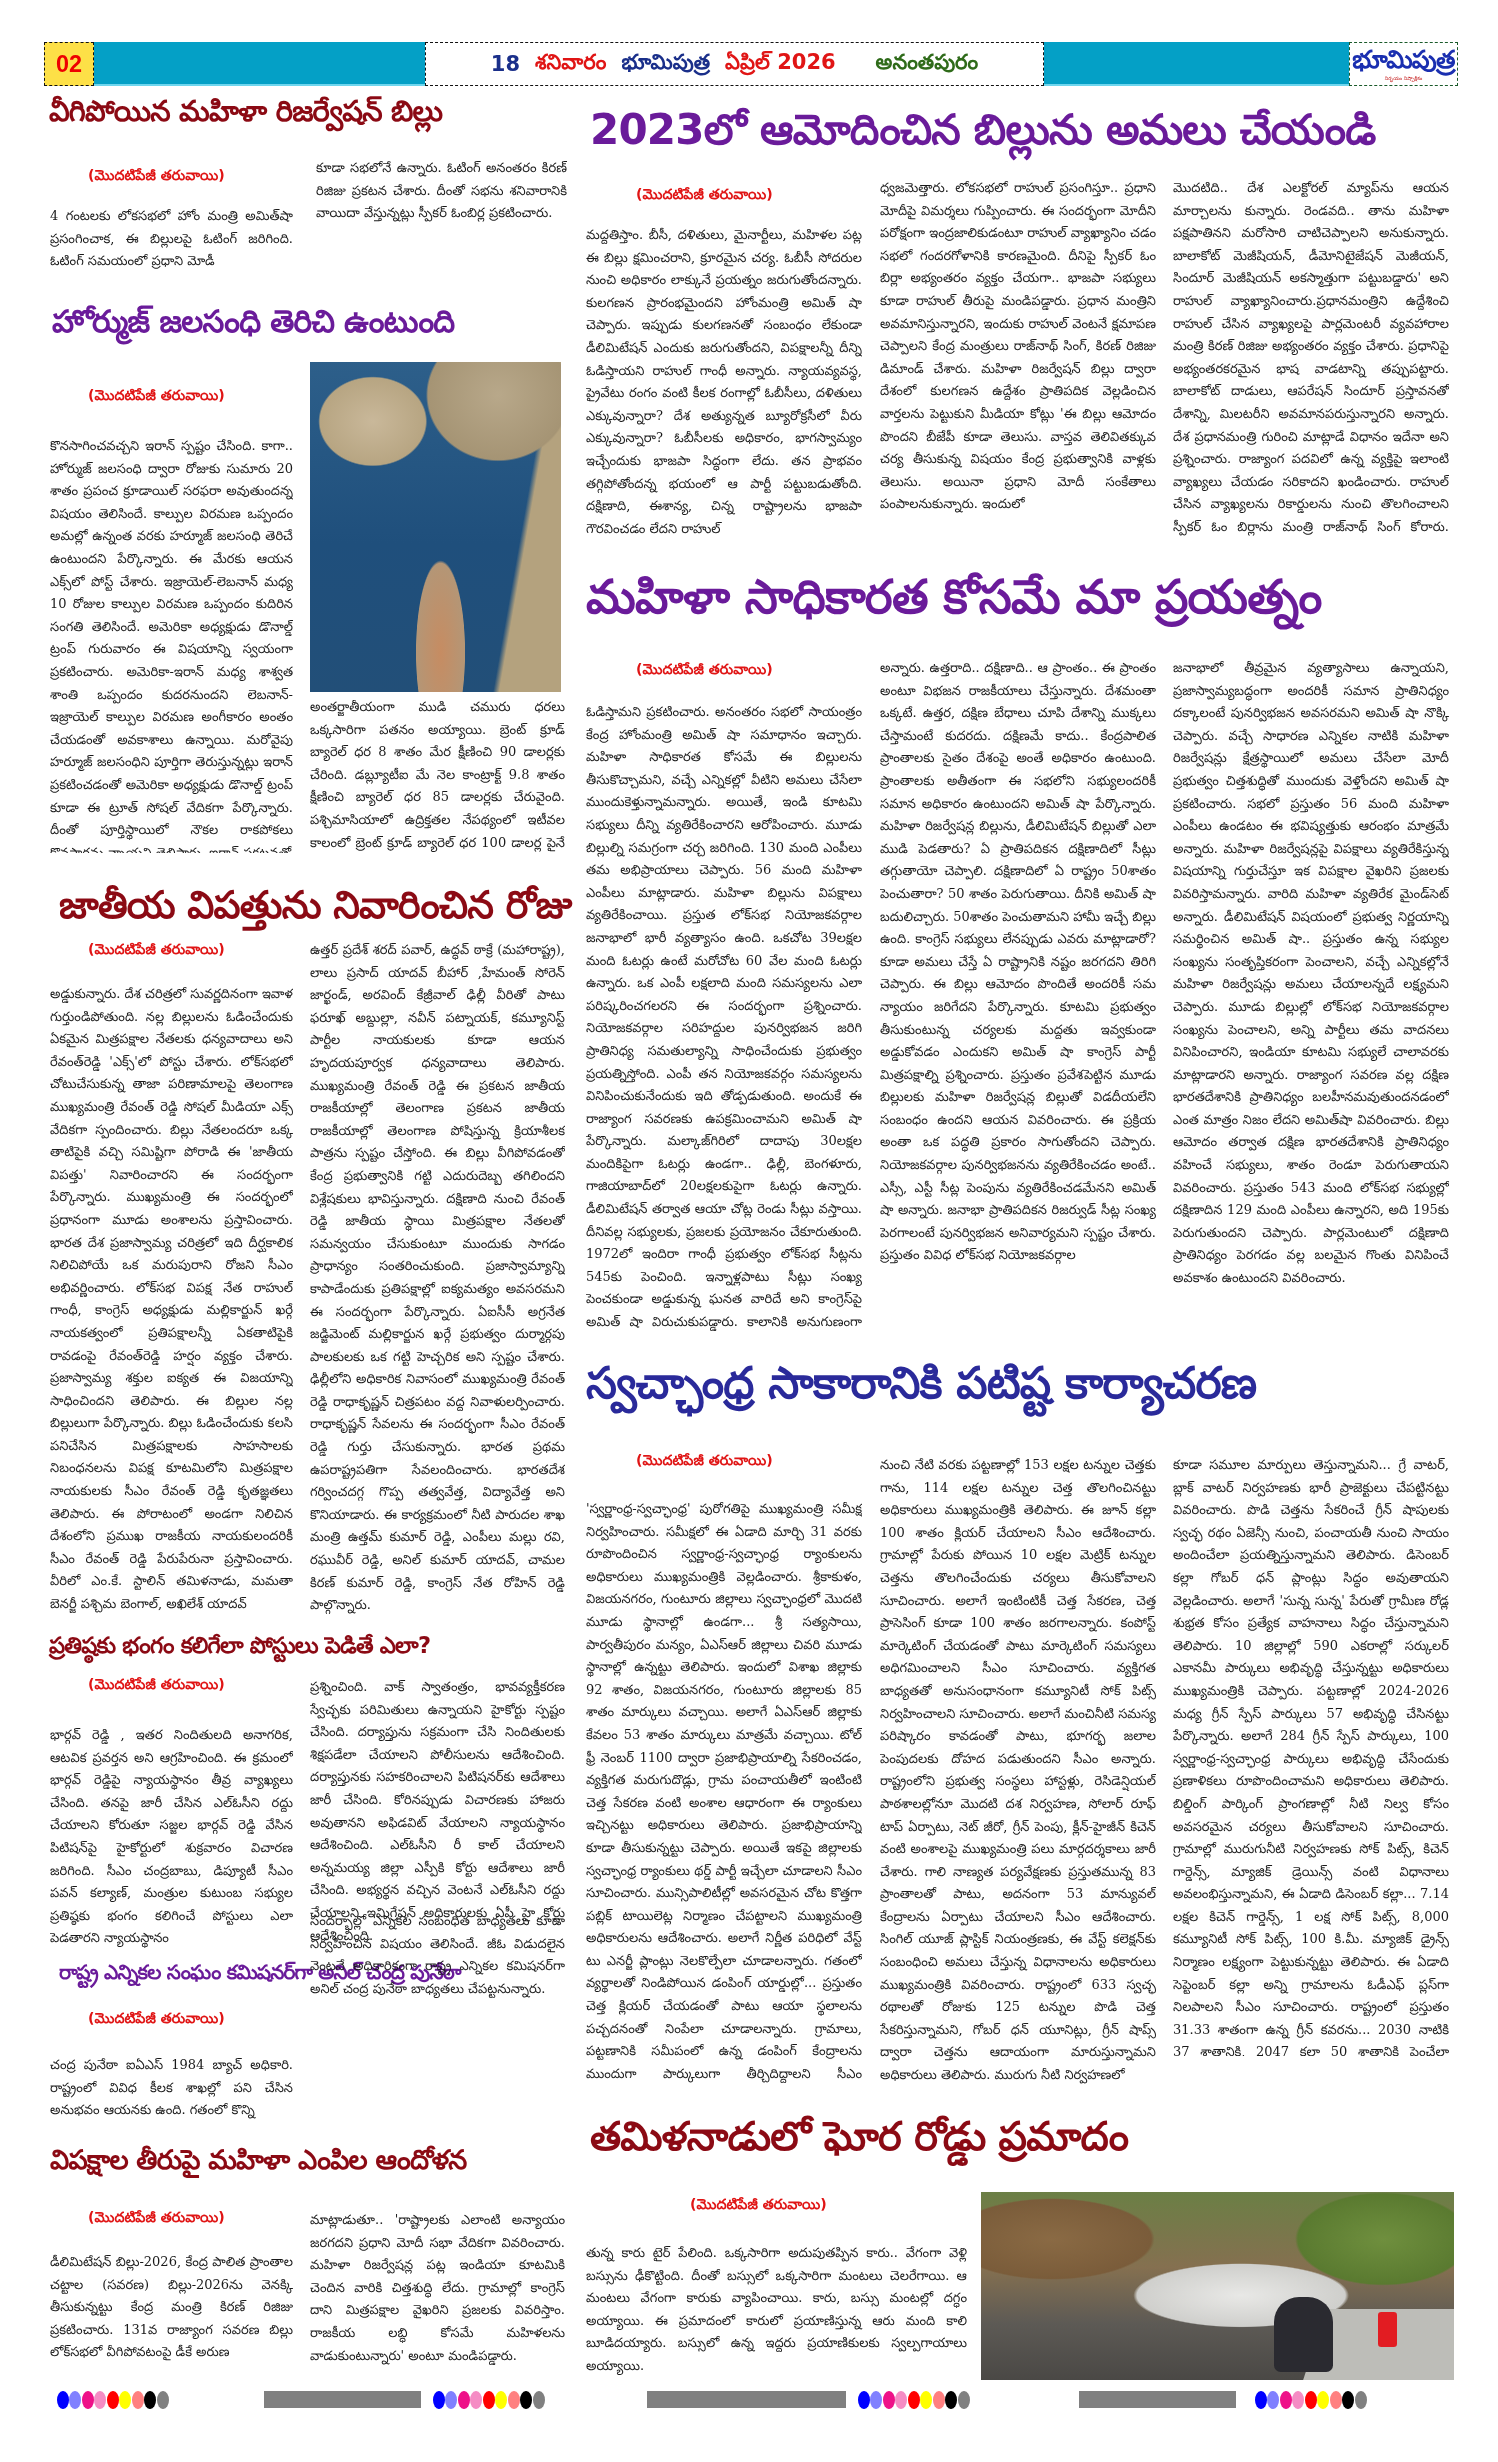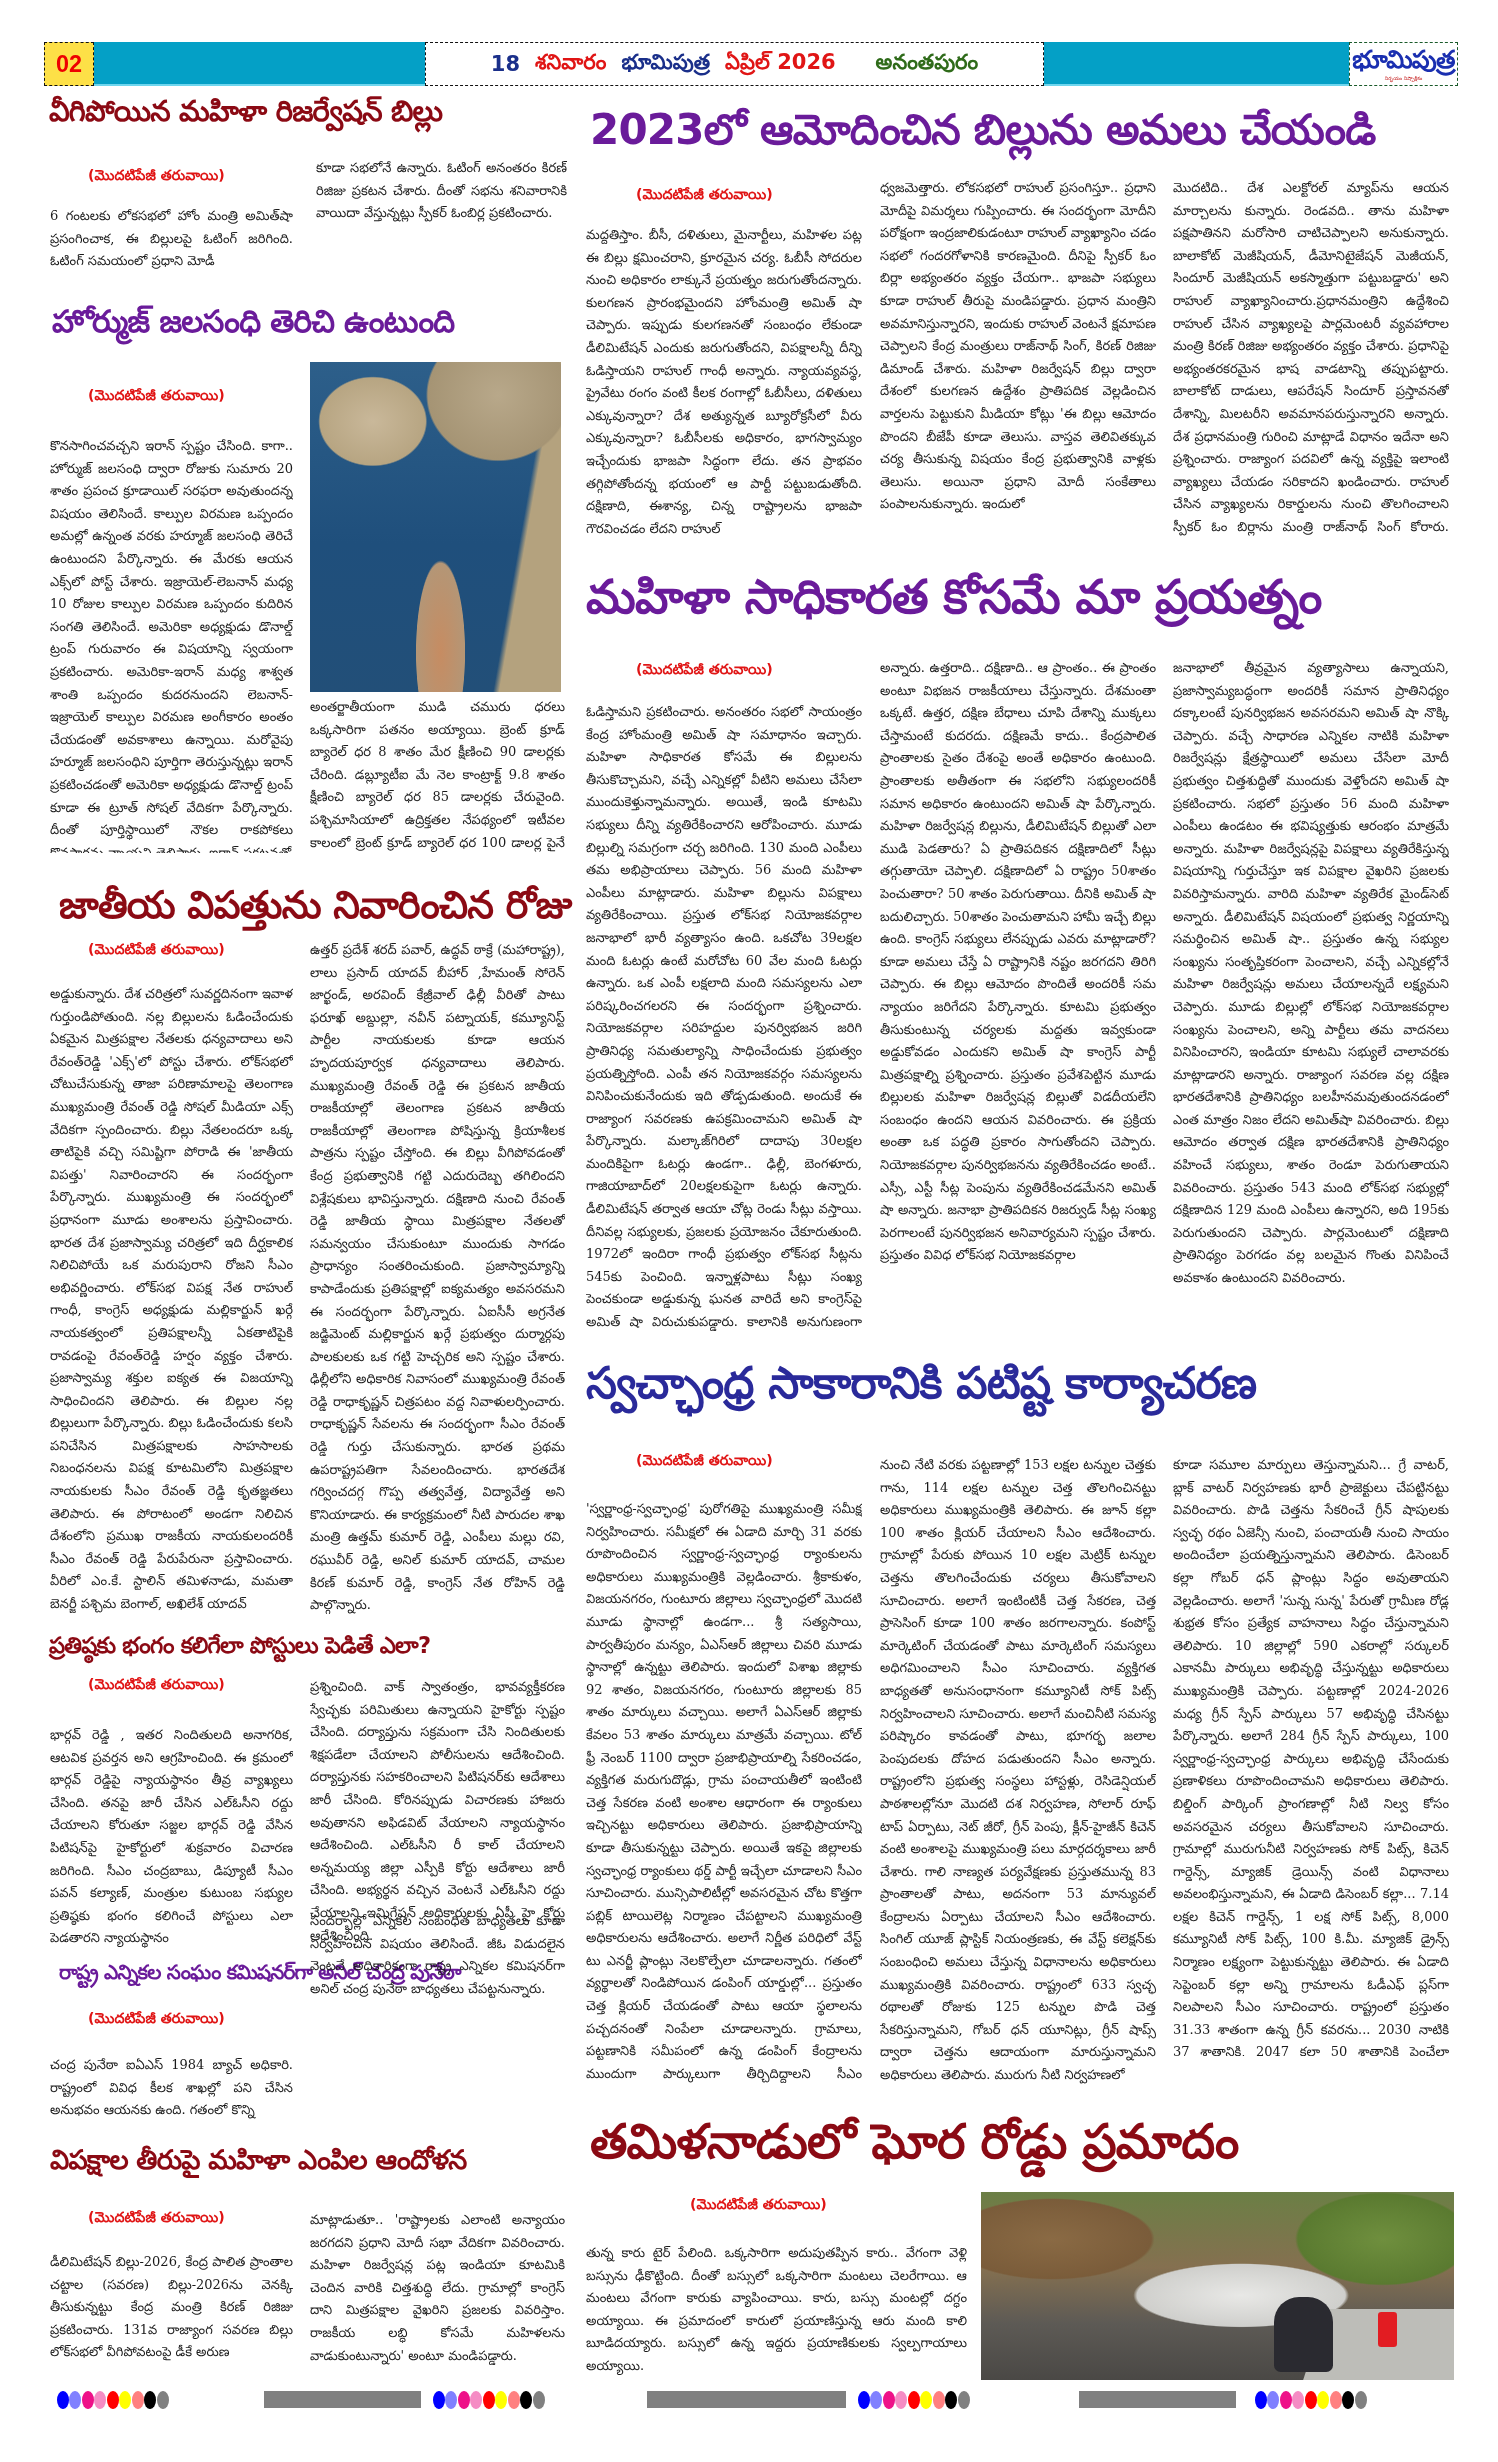--- a/index.html
+++ b/index.html
@@ -64,21 +64,21 @@
     <span class="d5">అనంతపురం</span>
   </div>
   <div class="logo">
     <span class="lt">భూమిపుత్ర</span>
     <span class="ls">నిర్భయం నిష్పాక్షికం</span>
   </div>
 </div>
 
 <div class="hl maroon" style="left:49px; top:94px; font-size:29px;">వీగిపోయిన మహిళా రిజర్వేషన్ బిల్లు</div>
 <div class="byline" style="left:88px; top:167px;">(మొదటిపేజీ తరువాయి)</div>
-<div class="col" style="left:50px; top:205px; width:243px; height:92px;">6 గంటలకు లోకసభలో హోం మంత్రి అమిత్‌షా ప్రసంగించాక, ఈ బిల్లులపై ఓటింగ్ జరిగింది. ఓటింగ్ సమయంలో ప్రధాని మోడీ</div>
+<div class="col" style="left:50px; top:205px; width:243px; height:92px;">4 గంటలకు లోకసభలో హోం మంత్రి అమిత్‌షా ప్రసంగించాక, ఈ బిల్లులపై ఓటింగ్ జరిగింది. ఓటింగ్ సమయంలో ప్రధాని మోడీ</div>
 <div class="col" style="left:316px; top:157px; width:251px; height:92px;">కూడా సభలోనే ఉన్నారు. ఓటింగ్ అనంతరం కిరణ్ రిజిజు ప్రకటన చేశారు. దీంతో సభను శనివారానికి వాయిదా వేస్తున్నట్లు స్పీకర్ ఓంబిర్ల ప్రకటించారు.</div>
 
 <div class="hl purple" style="left:52px; top:303px; font-size:31px;">హోర్ముజ్ జలసంధి తెరిచి ఉంటుంది</div>
 <div class="byline" style="left:88px; top:387px;">(మొదటిపేజీ తరువాయి)</div>
 <div class="col" style="left:50px; top:435px; width:243px; height:418px;">కొనసాగించవచ్చని ఇరాన్ స్పష్టం చేసింది. కాగా.. హోర్ముజ్ జలసంధి ద్వారా రోజుకు సుమారు 20 శాతం ప్రపంచ క్రూడాయిల్ సరఫరా అవుతుందన్న విషయం తెలిసిందే. కాల్పుల విరమణ ఒప్పందం అమల్లో ఉన్నంత వరకు హర్మూజ్ జలసంధి తెరిచే ఉంటుందని పేర్కొన్నారు. ఈ మేరకు ఆయన ఎక్స్‌లో పోస్ట్ చేశారు. ఇజ్రాయెల్-లెబనాన్ మధ్య 10 రోజుల కాల్పుల విరమణ ఒప్పందం కుదిరిన సంగతి తెలిసిందే. అమెరికా అధ్యక్షుడు డొనాల్డ్ ట్రంప్ గురువారం ఈ విషయాన్ని స్వయంగా ప్రకటించారు. అమెరికా-ఇరాన్ మధ్య శాశ్వత శాంతి ఒప్పందం కుదరనుందని లెబనాన్-ఇజ్రాయెల్ కాల్పుల విరమణ అంగీకారం అంతం చేయడంతో అవకాశాలు ఉన్నాయి. మరోవైపు హర్మూజ్ జలసంధిని పూర్తిగా తెరుస్తున్నట్లు ఇరాన్ ప్రకటించడంతో అమెరికా అధ్యక్షుడు డొనాల్డ్ ట్రంప్ కూడా ఈ ట్రూత్ సోషల్ వేదికగా పేర్కొన్నారు. దీంతో పూర్తిస్థాయిలో నౌకల రాకపోకలు కొనసాగను న్నాయని తెలిపారు. ఇరాన్ ప్రకటనతో</div>
 <div class="img map" style="left:310px; top:362px; width:251px; height:330px;"></div>
 <div class="col" style="left:310px; top:696px; width:255px; height:159px;">అంతర్జాతీయంగా ముడి చమురు ధరలు ఒక్కసారిగా పతనం అయ్యాయి. బ్రెంట్ క్రూడ్ బ్యారెల్ ధర 8 శాతం మేర క్షీణించి 90 డాలర్లకు చేరింది. డబ్ల్యూటీఐ మే నెల కాంట్రాక్ట్ 9.8 శాతం క్షీణించి బ్యారెల్ ధర 85 డాలర్లకు చేరువైంది. పశ్చిమాసియాలో ఉద్రిక్తతల నేపథ్యంలో ఇటీవల కాలంలో బ్రెంట్ క్రూడ్ బ్యారెల్ ధర 100 డాలర్ల పైనే ట్రేడవుతూ వచ్చింది. క్రూడాయిల్ తగ్గుముఖం పట్టడం వల్ల దిగుమతులపై ఆధారపడే భారత్ వంటి దేశాలకు మేలు చేకూరుతుంది.</div>
 
 <div class="hl maroon" style="left:59px; top:883px; font-size:38px;">జాతీయ విపత్తును నివారించిన రోజు</div>
 <div class="byline" style="left:88px; top:941px;">(మొదటిపేజీ తరువాయి)</div>
@@ -111,21 +111,21 @@
 <div class="col" style="left:586px; top:701px; width:276px; height:633px;">ఓడిస్తామని ప్రకటించారు. అనంతరం సభలో సాయంత్రం కేంద్ర హోంమంత్రి అమిత్ షా సమాధానం ఇచ్చారు. మహిళా సాధికారత కోసమే ఈ బిల్లులను తీసుకొచ్చామని, వచ్చే ఎన్నికల్లో వీటిని అమలు చేసేలా ముందుకెళ్తున్నామన్నారు. అయితే, ఇండి కూటమి సభ్యులు దీన్ని వ్యతిరేకించారని ఆరోపించారు. మూడు బిల్లుల్ని సమగ్రంగా చర్చ జరిగింది. 130 మంది ఎంపీలు తమ అభిప్రాయాలు చెప్పారు. 56 మంది మహిళా ఎంపీలు మాట్లాడారు. మహిళా బిల్లును విపక్షాలు వ్యతిరేకించాయి. ప్రస్తుత లోక్‌సభ నియోజకవర్గాల జనాభాలో భారీ వ్యత్యాసం ఉంది. ఒకచోట 39లక్షల మంది ఓటర్లు ఉంటే మరోచోట 60 వేల మంది ఓటర్లు ఉన్నారు. ఒక ఎంపీ లక్షలాది మంది సమస్యలను ఎలా పరిష్కరించగలరని ఈ సందర్భంగా ప్రశ్నించారు. నియోజకవర్గాల సరిహద్దుల పునర్విభజన జరిగి ప్రాతినిధ్య సమతుల్యాన్ని సాధించేందుకు ప్రభుత్వం ప్రయత్నిస్తోంది. ఎంపీ తన నియోజకవర్గం సమస్యలను వినిపించుకునేందుకు ఇది తోడ్పడుతుంది. అందుకే ఈ రాజ్యాంగ సవరణకు ఉపక్రమించామని అమిత్ షా పేర్కొన్నారు. మల్కాజ్‌గిరిలో దాదాపు 30లక్షల మందికిపైగా ఓటర్లు ఉండగా.. ఢిల్లీ, బెంగళూరు, గాజియాబాద్‌లో 20లక్షలకుపైగా ఓటర్లు ఉన్నారు. డీలిమిటేషన్ తర్వాత ఆయా చోట్ల రెండు సీట్లు వస్తాయి. దీనివల్ల సభ్యులకు, ప్రజలకు ప్రయోజనం చేకూరుతుంది. 1972లో ఇందిరా గాంధీ ప్రభుత్వం లోక్‌సభ సీట్లను 545కు పెంచింది. ఇన్నాళ్లపాటు సీట్లు సంఖ్య పెంచకుండా అడ్డుకున్న ఘనత వారిదే అని కాంగ్రెస్‌పై అమిత్ షా విరుచుకుపడ్డారు. కాలానికి అనుగుణంగా సీట్ల సంఖ్యలోనూ మార్పు రావాలని</div>
 <div class="col" style="left:880px; top:657px; width:276px; height:678px;">అన్నారు. ఉత్తరాది.. దక్షిణాది.. ఆ ప్రాంతం.. ఈ ప్రాంతం అంటూ విభజన రాజకీయాలు చేస్తున్నారు. దేశమంతా ఒక్కటే. ఉత్తర, దక్షిణ బేధాలు చూపి దేశాన్ని ముక్కలు చేస్తామంటే కుదరదు. దక్షిణమే కాదు.. కేంద్రపాలిత ప్రాంతాలకు సైతం దేశంపై అంతే అధికారం ఉంటుంది. ప్రాంతాలకు అతీతంగా ఈ సభలోని సభ్యులందరికీ సమాన అధికారం ఉంటుందని అమిత్ షా పేర్కొన్నారు. మహిళా రిజర్వేషన్ల బిల్లును, డీలిమిటేషన్ బిల్లుతో ఎలా ముడి పెడతారు? ఏ ప్రాతిపదికన దక్షిణాదిలో సీట్లు తగ్గుతాయో చెప్పాలి. దక్షిణాదిలో ఏ రాష్ట్రం 50శాతం పెంచుతారా? 50 శాతం పెరుగుతాయి. దీనికి అమిత్ షా బదులిచ్చారు. 50శాతం పెంచుతామని హామీ ఇచ్చే బిల్లు ఉంది. కాంగ్రెస్ సభ్యులు లేనప్పుడు ఎవరు మాట్లాడారో? కూడా అమలు చేస్తే ఏ రాష్ట్రానికి నష్టం జరగదని తిరిగి చెప్పారు. ఈ బిల్లు ఆమోదం పొందితే అందరికీ సమ న్యాయం జరిగేదని పేర్కొన్నారు. కూటమి ప్రభుత్వం తీసుకుంటున్న చర్యలకు మద్దతు ఇవ్వకుండా అడ్డుకోవడం ఎందుకని అమిత్ షా కాంగ్రెస్ పార్టీ మిత్రపక్షాల్ని ప్రశ్నించారు. ప్రస్తుతం ప్రవేశపెట్టిన మూడు బిల్లులకు మహిళా రిజర్వేషన్ల బిల్లుతో విడదీయలేని సంబంధం ఉందని ఆయన వివరించారు. ఈ ప్రక్రియ అంతా ఒక పద్ధతి ప్రకారం సాగుతోందని చెప్పారు. నియోజకవర్గాల పునర్విభజనను వ్యతిరేకించడం అంటే.. ఎస్సీ, ఎస్టీ సీట్ల పెంపును వ్యతిరేకించడమేనని అమిత్ షా అన్నారు. జనాభా ప్రాతిపదికన రిజర్వుడ్ సీట్ల సంఖ్య పెరగాలంటే పునర్విభజన అనివార్యమని స్పష్టం చేశారు. ప్రస్తుతం వివిధ లోక్‌సభ నియోజకవర్గాల</div>
 <div class="col" style="left:1173px; top:657px; width:276px; height:644px;">జనాభాలో తీవ్రమైన వ్యత్యాసాలు ఉన్నాయని, ప్రజాస్వామ్యబద్ధంగా అందరికీ సమాన ప్రాతినిధ్యం దక్కాలంటే పునర్విభజన అవసరమని అమిత్ షా నొక్కి చెప్పారు. వచ్చే సాధారణ ఎన్నికల నాటికి మహిళా రిజర్వేషన్లు క్షేత్రస్థాయిలో అమలు చేసేలా మోదీ ప్రభుత్వం చిత్తశుద్ధితో ముందుకు వెళ్తోందని అమిత్ షా ప్రకటించారు. సభలో ప్రస్తుతం 56 మంది మహిళా ఎంపీలు ఉండటం ఈ భవిష్యత్తుకు ఆరంభం మాత్రమే అన్నారు. మహిళా రిజర్వేషన్లపై విపక్షాలు వ్యతిరేకిస్తున్న విషయాన్ని గుర్తుచేస్తూ ఇక విపక్షాల వైఖరిని ప్రజలకు వివరిస్తామన్నారు. వారిది మహిళా వ్యతిరేక మైండ్‌సెట్ అన్నారు. డీలిమిటేషన్ విషయంలో ప్రభుత్వ నిర్ణయాన్ని సమర్థించిన అమిత్ షా.. ప్రస్తుతం ఉన్న సభ్యుల సంఖ్యను సంతృప్తికరంగా పెంచాలని, వచ్చే ఎన్నికల్లోనే మహిళా రిజర్వేషన్లు అమలు చేయాలన్నదే లక్ష్యమని చెప్పారు. మూడు బిల్లుల్లో లోక్‌సభ నియోజకవర్గాల సంఖ్యను పెంచాలని, అన్ని పార్టీలు తమ వాదనలు వినిపించారని, ఇండియా కూటమి సభ్యులే చాలావరకు మాట్లాడారని అన్నారు. రాజ్యాంగ సవరణ వల్ల దక్షిణ భారతదేశానికి ప్రాతినిధ్యం బలహీనమవుతుందనడంలో ఎంత మాత్రం నిజం లేదని అమిత్‌షా వివరించారు. బిల్లు ఆమోదం తర్వాత దక్షిణ భారతదేశానికి ప్రాతినిధ్యం వహించే సభ్యులు, శాతం రెండూ పెరుగుతాయని వివరించారు. ప్రస్తుతం 543 మంది లోక్‌సభ సభ్యుల్లో దక్షిణాదిన 129 మంది ఎంపీలు ఉన్నారని, అది 195కు పెరుగుతుందని చెప్పారు. పార్లమెంటులో దక్షిణాది ప్రాతినిధ్యం పెరగడం వల్ల బలమైన గొంతు వినిపించే అవకాశం ఉంటుందని వివరించారు.</div>
 
 <div class="hl blue" style="left:586px; top:1357px; font-size:44px;text-align:center;">స్వచ్ఛాంధ్ర సాకారానికి పటిష్ట కార్యాచరణ</div>
 <div class="byline" style="left:636px; top:1452px;">(మొదటిపేజీ తరువాయి)</div>
 <div class="col" style="left:586px; top:1498px; width:276px; height:590px;">'స్వర్ణాంధ్ర-స్వచ్ఛాంధ్ర' పురోగతిపై ముఖ్యమంత్రి సమీక్ష నిర్వహించారు. సమీక్షలో ఈ ఏడాది మార్చి 31 వరకు రూపొందించిన స్వర్ణాంధ్ర-స్వచ్ఛాంధ్ర ర్యాంకులను అధికారులు ముఖ్యమంత్రికి వెల్లడించారు. శ్రీకాకుళం, విజయనగరం, గుంటూరు జిల్లాలు స్వచ్ఛాంధ్రలో మొదటి మూడు స్థానాల్లో ఉండగా... శ్రీ సత్యసాయి, పార్వతీపురం మన్యం, ఏఎస్ఆర్ జిల్లాలు చివరి మూడు స్థానాల్లో ఉన్నట్టు తెలిపారు. ఇందులో విశాఖ జిల్లాకు 92 శాతం, విజయనగరం, గుంటూరు జిల్లాలకు 85 శాతం మార్కులు వచ్చాయి. అలాగే ఏఎస్ఆర్ జిల్లాకు కేవలం 53 శాతం మార్కులు మాత్రమే వచ్చాయి. టోల్ ఫ్రీ నెంబర్ 1100 ద్వారా ప్రజాభిప్రాయాల్ని సేకరించడం, వ్యక్తిగత మరుగుదొడ్లు, గ్రామ పంచాయతీలో ఇంటింటి చెత్త సేకరణ వంటి అంశాల ఆధారంగా ఈ ర్యాంకులు ఇచ్చినట్టు అధికారులు తెలిపారు. ప్రజాభిప్రాయాన్ని కూడా తీసుకున్నట్టు చెప్పారు. అయితే ఇకపై జిల్లాలకు స్వచ్ఛాంధ్ర ర్యాంకులు థర్డ్ పార్టీ ఇచ్చేలా చూడాలని సీఎం సూచించారు. మున్సిపాలిటీల్లో అవసరమైన చోట కొత్తగా పబ్లిక్ టాయిలెట్ల నిర్మాణం చేపట్టాలని ముఖ్యమంత్రి అధికారులను ఆదేశించారు. అలాగే నిర్ణీత పరిధిలో వేస్ట్ టు ఎనర్జీ ప్లాంట్లు నెలకొల్పేలా చూడాలన్నారు. గతంలో వ్యర్థాలతో నిండిపోయిన డంపింగ్ యార్డుల్లో... ప్రస్తుతం చెత్త క్లియర్ చేయడంతో పాటు ఆయా స్థలాలను పచ్చదనంతో నింపేలా చూడాలన్నారు. గ్రామాలు, పట్టణానికి సమీపంలో ఉన్న డంపింగ్ కేంద్రాలను ముందుగా పార్కులుగా తీర్చిదిద్దాలని సీఎం సూచించారు. 2024 జూన్</div>
 <div class="col" style="left:880px; top:1454px; width:276px; height:636px;">నుంచి నేటి వరకు పట్టణాల్లో 153 లక్షల టన్నుల చెత్తకు గాను, 114 లక్షల టన్నుల చెత్త తొలగించినట్టు అధికారులు ముఖ్యమంత్రికి తెలిపారు. ఈ జూన్ కల్లా 100 శాతం క్లియర్ చేయాలని సీఎం ఆదేశించారు. గ్రామాల్లో పేరుకు పోయిన 10 లక్షల మెట్రిక్ టన్నుల చెత్తను తొలగించేందుకు చర్యలు తీసుకోవాలని సూచించారు. అలాగే ఇంటింటికీ చెత్త సేకరణ, చెత్త ప్రాసెసింగ్ కూడా 100 శాతం జరగాలన్నారు. కంపోస్ట్ మార్కెటింగ్ చేయడంతో పాటు మార్కెటింగ్ సమస్యలు అధిగమించాలని సీఎం సూచించారు. వ్యక్తిగత బాధ్యతతో అనుసంధానంగా కమ్యూనిటీ సోక్ పిట్స్ నిర్వహించాలని సూచించారు. అలాగే మంచినీటి సమస్య పరిష్కారం కావడంతో పాటు, భూగర్భ జలాల పెంపుదలకు దోహద పడుతుందని సీఎం అన్నారు. రాష్ట్రంలోని ప్రభుత్వ సంస్థలు హాస్టళ్లు, రెసిడెన్షియల్ పాఠశాలల్లోనూ మొదటి దశ నిర్వహణ, సోలార్ రూఫ్ టాప్ ఏర్పాటు, నెట్ జీరో, గ్రీన్ పెంపు, క్లీన్-హైజీన్ కిచెన్ వంటి అంశాలపై ముఖ్యమంత్రి పలు మార్గదర్శకాలు జారీ చేశారు. గాలి నాణ్యత పర్యవేక్షణకు ప్రస్తుతమున్న 83 ప్రాంతాలతో పాటు, అదనంగా 53 మాన్యువల్ కేంద్రాలను ఏర్పాటు చేయాలని సీఎం ఆదేశించారు. సింగిల్ యూజ్ ప్లాస్టిక్ నియంత్రణకు, ఈ వేస్ట్ కలెక్షన్‌కు సంబంధించి అమలు చేస్తున్న విధానాలను అధికారులు ముఖ్యమంత్రికి వివరించారు. రాష్ట్రంలో 633 స్వచ్ఛ రథాలతో రోజుకు 125 టన్నుల పొడి చెత్త సేకరిస్తున్నామని, గోబర్ ధన్ యూనిట్లు, గ్రీన్ షాప్స్ ద్వారా చెత్తను ఆదాయంగా మారుస్తున్నామని అధికారులు తెలిపారు. మురుగు నీటి నిర్వహణలో</div>
 <div class="col" style="left:1173px; top:1454px; width:276px; height:602px;">కూడా సమూల మార్పులు తెస్తున్నామని... గ్రే వాటర్, బ్లాక్ వాటర్ నిర్వహణకు భారీ ప్రాజెక్టులు చేపట్టినట్టు వివరించారు. పొడి చెత్తను సేకరించే గ్రీన్ షాపులకు స్వచ్ఛ రథం ఏజెన్సీ నుంచి, పంచాయతీ నుంచి సాయం అందించేలా ప్రయత్నిస్తున్నామని తెలిపారు. డిసెంబర్ కల్లా గోబర్ ధన్ ప్లాంట్లు సిద్ధం అవుతాయని వెల్లడించారు. అలాగే 'సున్న సున్న' పేరుతో గ్రామీణ రోడ్ల శుభ్రత కోసం ప్రత్యేక వాహనాలు సిద్ధం చేస్తున్నామని తెలిపారు. 10 జిల్లాల్లో 590 ఎకరాల్లో సర్కులర్ ఎకానమీ పార్కులు అభివృద్ధి చేస్తున్నట్టు అధికారులు ముఖ్యమంత్రికి చెప్పారు. పట్టణాల్లో 2024-2026 మధ్య గ్రీన్ స్పేస్ పార్కులు 57 అభివృద్ధి చేసినట్టు పేర్కొన్నారు. అలాగే 284 గ్రీన్ స్పేస్ పార్కులు, 100 స్వర్ణాంధ్ర-స్వచ్ఛాంధ్ర పార్కులు అభివృద్ధి చేసేందుకు ప్రణాళికలు రూపొందించామని అధికారులు తెలిపారు. బిల్డింగ్ పార్కింగ్ ప్రాంగణాల్లో నీటి నిల్వ కోసం అవసరమైన చర్యలు తీసుకోవాలని సూచించారు. గ్రామాల్లో మురుగునీటి నిర్వహణకు సోక్ పిట్స్, కిచెన్ గార్డెన్స్, మ్యాజిక్ డ్రెయిన్స్ వంటి విధానాలు అవలంభిస్తున్నామని, ఈ ఏడాది డిసెంబర్ కల్లా... 7.14 లక్షల కిచెన్ గార్డెన్స్, 1 లక్ష సోక్ పిట్స్, 8,000 కమ్యూనిటీ సోక్ పిట్స్, 100 కి.మీ. మ్యాజిక్ డ్రైన్స్ నిర్మాణం లక్ష్యంగా పెట్టుకున్నట్టు తెలిపారు. ఈ ఏడాది సెప్టెంబర్ కల్లా అన్ని గ్రామాలను ఓడీఎఫ్ ప్లస్‌గా నిలపాలని సీఎం సూచించారు. రాష్ట్రంలో ప్రస్తుతం 31.33 శాతంగా ఉన్న గ్రీన్ కవరను... 2030 నాటికి 37 శాతానికి, 2047 కల్లా 50 శాతానికి పెంచేలా ప్రణాళికలు రూపొందించాలన్నారు.</div>
 
-<div class="hl maroon" style="left:590px; top:2113px; font-size:48px;text-align:center;">తమిళనాడులో ఘోర రోడ్డు ప్రమాదం</div>
+<div class="hl maroon" style="left:590px; top:2113px; font-size:40px;text-align:center;">తమిళనాడులో ఘోర రోడ్డు ప్రమాదం</div>
 <div class="byline" style="left:690px; top:2196px;">(మొదటిపేజీ తరువాయి)</div>
 <div class="col" style="left:586px; top:2242px; width:381px; height:151px;">తున్న కారు టైర్ పేలింది. ఒక్కసారిగా అదుపుతప్పిన కారు.. వేగంగా వెళ్లి బస్సును ఢీకొట్టింది. దీంతో బస్సులో ఒక్కసారిగా మంటలు చెలరేగాయి. ఆ మంటలు వేగంగా కారుకు వ్యాపించాయి. కారు, బస్సు మంటల్లో దగ్ధం అయ్యాయి. ఈ ప్రమాదంలో కారులో ప్రయాణిస్తున్న ఆరు మంది కాలి బూడిదయ్యారు. బస్సులో ఉన్న ఇద్దరు ప్రయాణికులకు స్వల్పగాయాలు అయ్యాయి.</div>
 <div class="img crash" style="left:981px; top:2192px; width:473px; height:188px;">
   <div class="wall"></div>
   <div class="man"></div>
   <div class="can"></div>
 </div>
 
 <div class="cbar" style="left:57px;" id="cb1">
     <span class="dot" style="background: rgb(0, 0, 255);"></span>

